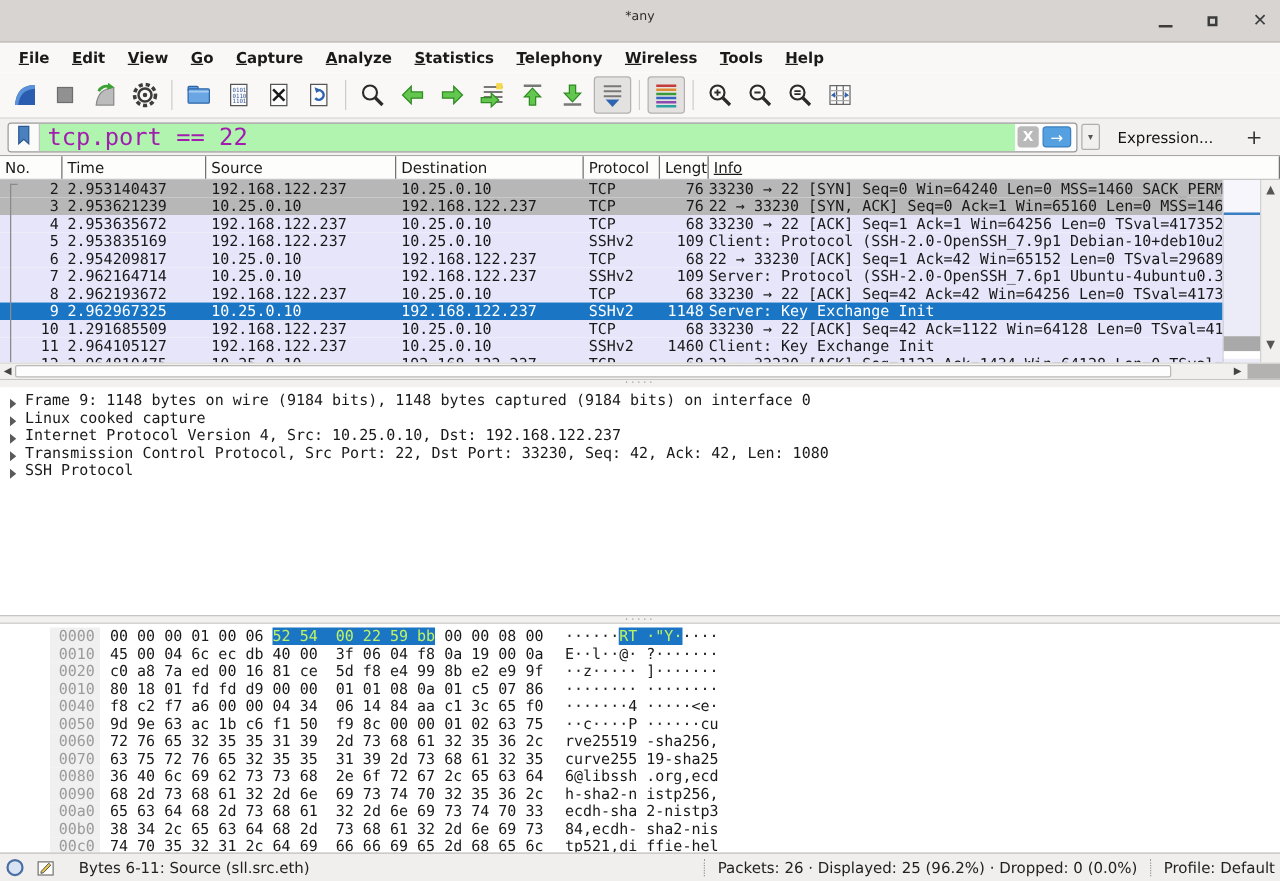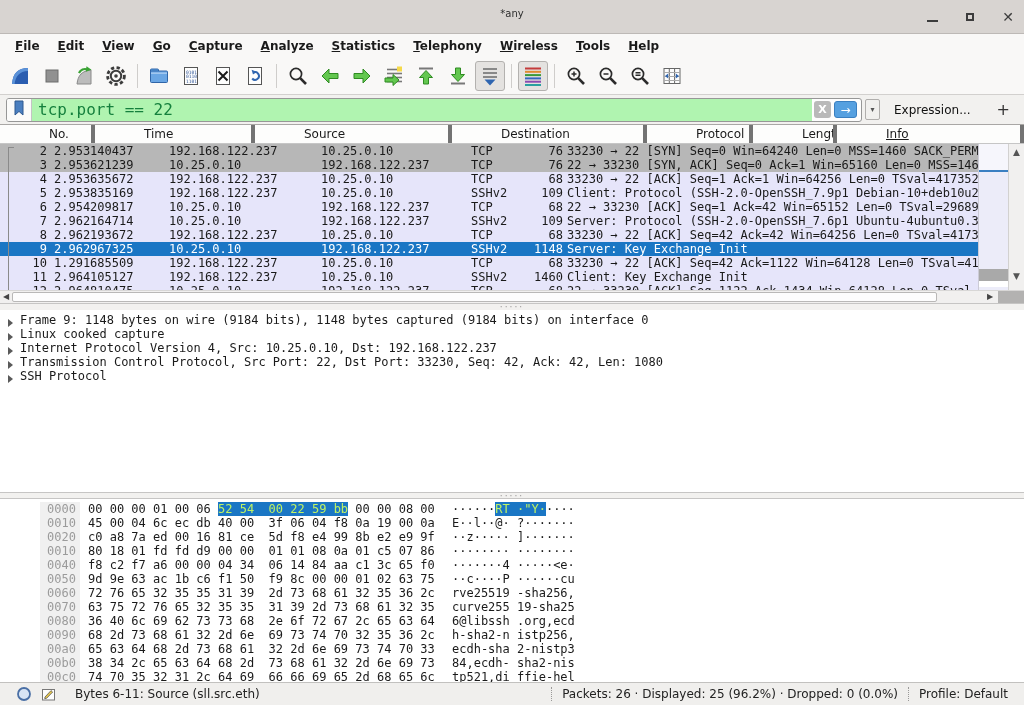--- a/index.html
+++ b/index.html
@@ -34,35 +34,35 @@
   .tb-btn svg { display:block; }
 
   
   .filterbar { height:30px; background:#f2f1ef; border-bottom:1px solid #a9a7a5;
     display:flex; align-items:center; padding:0 6px; flex:0 0 auto; }
   .filter-box { width:856px; height:24px; border:1px solid #979797; border-radius:3px;
     background:#fdfdfd; display:flex; align-items:center; overflow:hidden; flex:0 0 auto; }
   .bookmark-btn { width:25px; height:100%; background:#fbfbfa; border-right:1px solid #c4c4c4;
     display:flex; align-items:center; justify-content:center; }
   .filter-input { flex:1; height:100%; background:#b0f4b0; display:flex; align-items:center;
-    padding-left:6px; font-family:"DejaVu Sans Mono","Liberation Mono",monospace; font-size:16px; color:#15803d; }
+    padding-left:6px; font-family:"DejaVu Sans Mono","Liberation Mono",monospace; font-size:19px; color:#a21caf; }
   .clear-btn { width:17px; height:17px; background:#b9b9b9; color:#fff; border-radius:3px;
     margin:0 3px 0 2px; display:flex; align-items:center; justify-content:center;
     font-size:11px; font-weight:bold; }
   .apply-btn { width:23px; height:17px; background:#55a0e0; border:1px solid #3a7fc0; border-radius:3px;
     color:#fff; margin-right:4px; display:flex; align-items:center; justify-content:center; font-size:12px; }
   .caret-btn { width:15px; height:21px; border:1px solid #b0aeac; background:#f1f0ee; border-radius:2px;
     margin-left:3px; display:flex; align-items:center; justify-content:center; font-size:8px; color:#555; }
   .expression-lbl { margin-left:14px; color:#111; }
   .plus-btn { margin-left:auto; margin-right:8px; font-size:16px; color:#333; }
 
   
   .packet-list { position:relative; flex:0 0 auto; }
   .pl-header { height:19px; display:flex; background:#fdfdfc; border-bottom:1px solid #c6c6c6; }
-  .hcell { border-right:4px solid #737373; padding:2px 12px 0 4px; overflow:hidden; white-space:nowrap;margin-left:45px; }
+  .hcell { border-right:1px solid #737373; padding:2px 12px 0 4px; overflow:hidden; white-space:nowrap; }
   .pl-body { height:146px; overflow:hidden; background:#fff; position:relative;
     font-family:"DejaVu Sans Mono","Liberation Mono",monospace; }
   .pl-row { height:14px; line-height:14px; display:flex; white-space:pre; overflow:hidden; font-size:12px; }
   .c-no  { width:50px;  text-align:right; padding-right:3px; flex:0 0 auto; }
   .c-time{ width:115px; padding-left:4px; flex:0 0 auto; }
   .c-src { width:152px; padding-left:4px; flex:0 0 auto; }
   .c-dst { width:150px; padding-left:4px; flex:0 0 auto; }
   .c-pro { width:61px;  padding-left:4px; flex:0 0 auto; }
   .c-len { width:39px;  text-align:right; padding-right:4px; flex:0 0 auto; }
   .c-info{ flex:1; overflow:hidden; }
@@ -110,21 +110,21 @@
     overflow:hidden; flex:0 0 auto;
     font-family:"DejaVu Sans Mono","Liberation Mono",monospace; font-size:12px; }
   .hex-row { height:14px; line-height:14px; display:flex; white-space:pre;margin-left:40px; }
   .hex-off { width:40px; background:#f0f0f0; color:#9b9b9b; padding-left:7px; flex:0 0 auto; }
   .hex-bytes { margin-left:8px; width:356px; flex:0 0 auto; }
   .hex-ascii { margin-left:8px; }
   .hl { background:#1a76c4; color:#bef264; }
 
   
   .statusbar { height:23px; background:#f0efed; border-top:1px solid #c2c1bf;
-    display:flex; align-items:center; padding:0 16px; flex:0 0 auto; color:#222; }
+    display:flex; align-items:center; padding:0 4px; flex:0 0 auto; color:#222; }
   .sb-icon { margin-right:9px; display:flex; align-items:center; }
   .sb-field { margin-left:10px; }
   .sb-right { margin-left:auto; display:flex; align-items:center; }
   .sb-sep { border-left:1px dotted #9a9998; height:14px; margin:0 10px; }
 </style>
 </head>
 <body>
 
 <div class="window">
 

